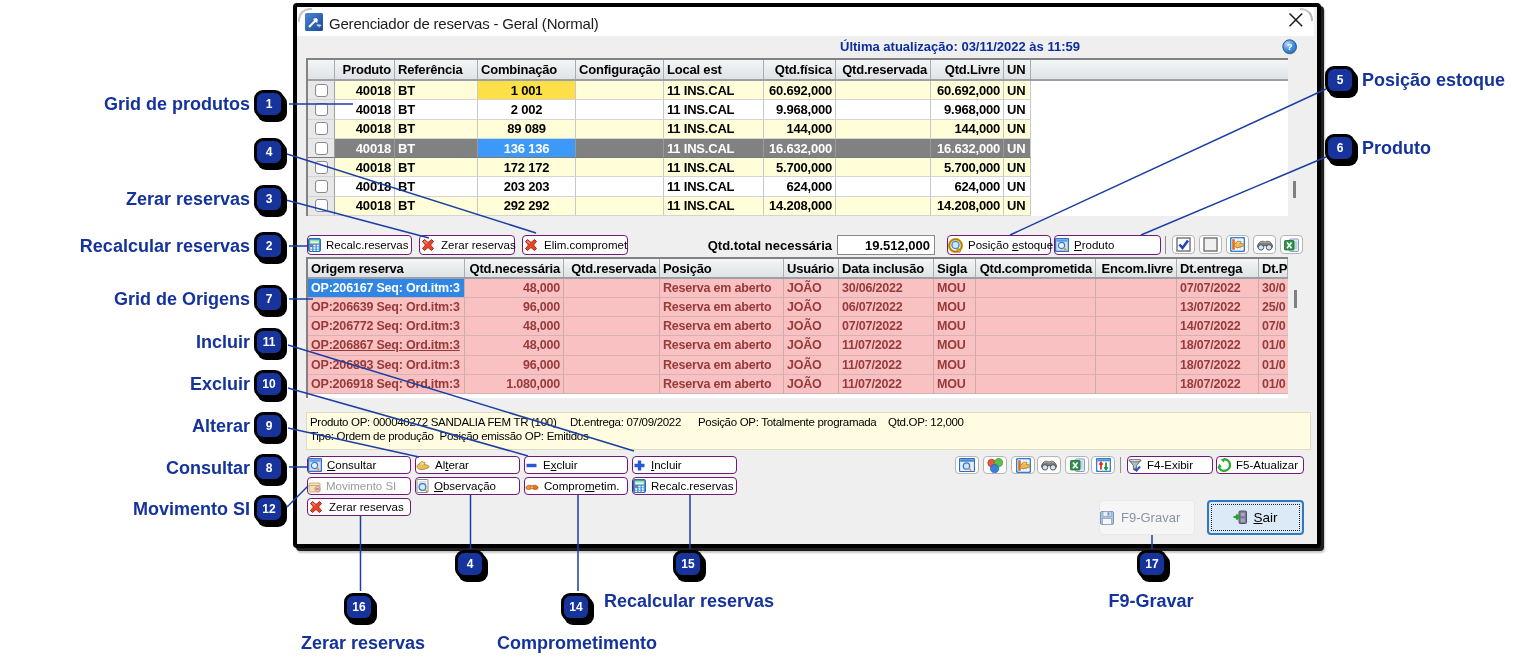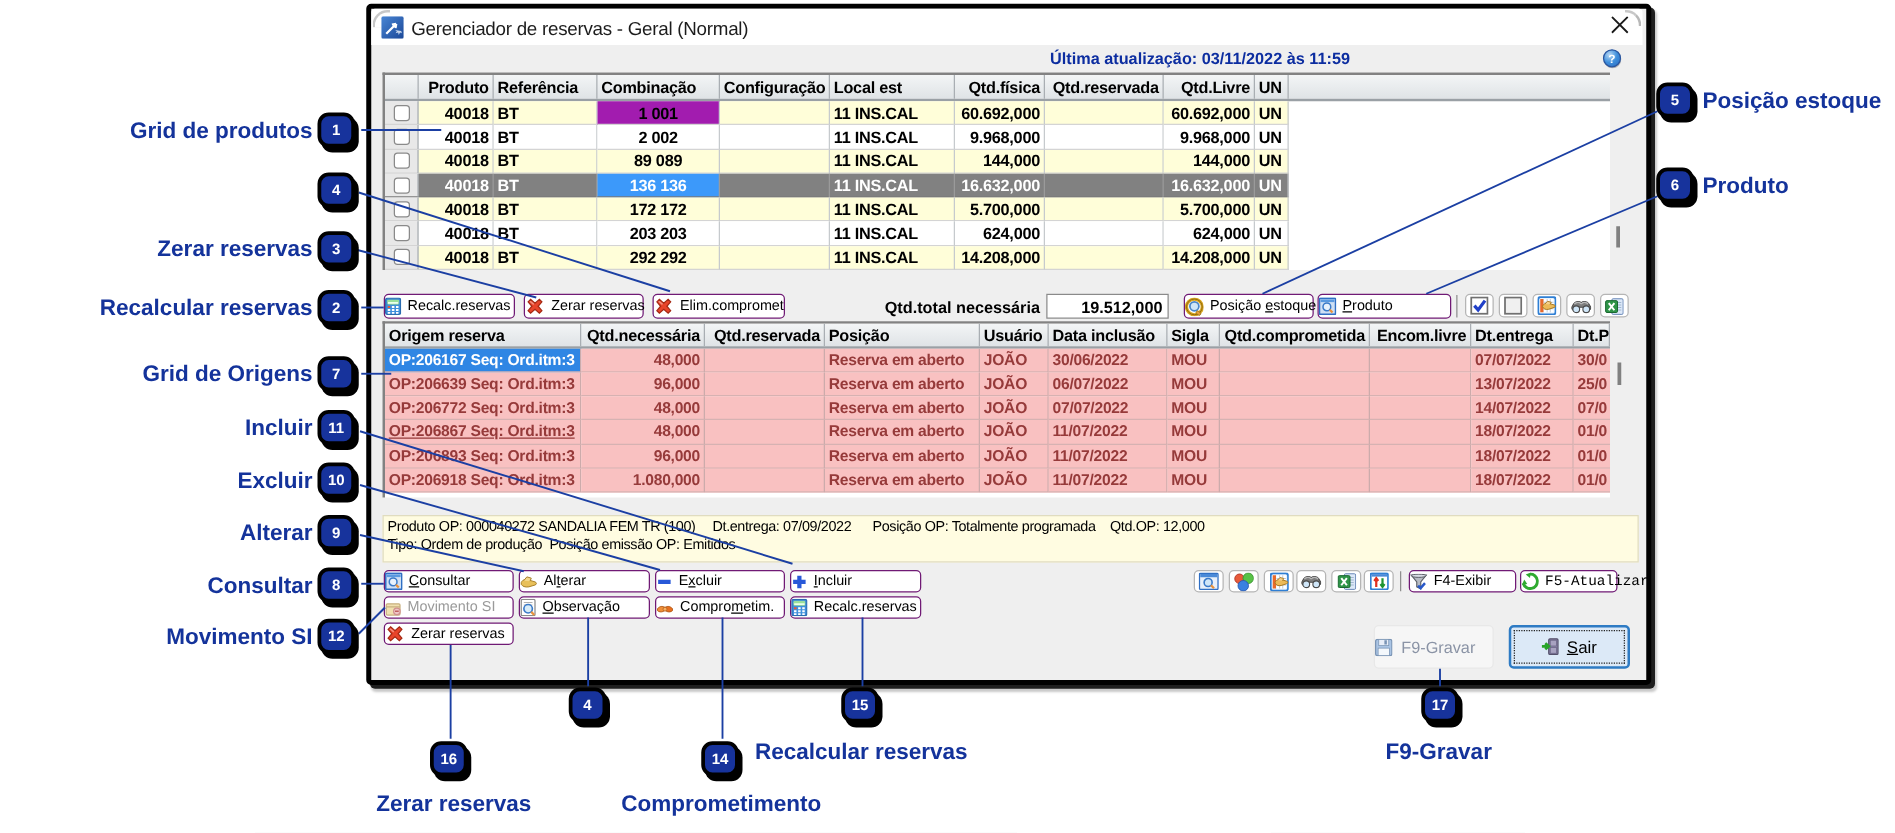--- a/index.html
+++ b/index.html
@@ -76,21 +76,21 @@
 <div class="hcell r" style="width:95px;">Qtd.reservada</div>
 <div class="hcell r" style="width:73px;">Qtd.Livre</div>
 <div class="hcell " style="width:27px;">UN</div>
 </div>
 <div class="row" style="height:19.3px;">
 <div class="cell c" style="width:27px;background:#e8e8e8;border-right-color:#9aa0a5;">
           <span style="width:13px;height:13px;background:#fff;border:1.5px solid #8a8a8a;border-radius:3px;display:block;"></span>
         </div>
 <div class="cell r" style="width:60px;background:#fffed9;color:#000;">40018</div>
 <div class="cell" style="width:83px;background:#fffed9;color:#000;">BT</div>
-<div class="cell c" style="width:98px;background:#a21caf;color:#000;">1 001</div>
+<div class="cell c" style="width:98px;background:#fde047;color:#000;">1 001</div>
 <div class="cell" style="width:88px;background:#fffed9;"></div>
 <div class="cell" style="width:100px;background:#fffed9;color:#000;">11 INS.CAL</div>
 <div class="cell r" style="width:72px;background:#fffed9;color:#000;">60.692,000</div>
 <div class="cell" style="width:95px;background:#fffed9;"></div>
 <div class="cell r" style="width:73px;background:#fffed9;color:#000;">60.692,000</div>
 <div class="cell" style="width:27px;background:#fffed9;color:#000;border-right-color:#c6cacd;">UN</div>
 </div>
 <div class="row" style="height:19.3px;">
 <div class="cell c" style="width:27px;background:#e8e8e8;border-right-color:#9aa0a5;">
           <span style="width:13px;height:13px;background:#fff;border:1.5px solid #8a8a8a;border-radius:3px;display:block;"></span>
@@ -448,21 +448,21 @@
     </div>
 <div class="abs" style="left:1120px;top:457px;width:1px;height:16px;background:#8f8f8f;"></div>
 <div class="btn" style="left:1127px;top:456px;width:86px;height:18px;">
       <svg class="ic" width="14" height="13" viewBox="0 0 14 13">
         <path d="M1,1 L13,1 L8.6,6.5 L8.6,12 L5.4,10.5 L5.4,6.5 Z" fill="#b8bcc4" stroke="#5a5e66" stroke-width="0.9"></path>
 <ellipse cx="7" cy="1.6" rx="6" ry="1.3" fill="#d8dce4" stroke="#5a5e66" stroke-width="0.8"></ellipse>
 <path d="M6.5,9.5 L8.5,11.5 L12,7.5" stroke="#2858c8" stroke-width="2" fill="none"></path>
       </svg>
       <span>F4-Exibir</span>
     </div>
-<div class="btn" style="left:1216px;top:456px;width:78px;height:18px;font-family:Liberation Mono, monospace;">
+<div class="btn" style="left:1216px;top:456px;width:88px;height:18px;">
       <svg class="ic" width="14" height="14" viewBox="0 0 14 14">
         <path d="M7,1.2 A5.8,5.8 0 1 1 1.6,8.6" fill="none" stroke="#2faa30" stroke-width="2.4"></path>
 <path d="M7.6,0 L3.6,1.6 L7,4.4 Z" fill="#2faa30"></path>
 <path d="M0.6,9.8 L4.8,9.2 L2.4,5.6 Z" fill="#2faa30"></path>
       </svg>
       <span>F5-Atualizar</span>
     </div>
 <div class="btn" style="left:307px;top:477px;width:104px;height:18px;color:#9a9a9a;">
       <svg class="ic" width="13" height="13" viewBox="0 0 13 13">
         <rect x="1" y="3" width="11" height="9" rx="1" fill="#f0e0b0" stroke="#c8b080"></rect>

